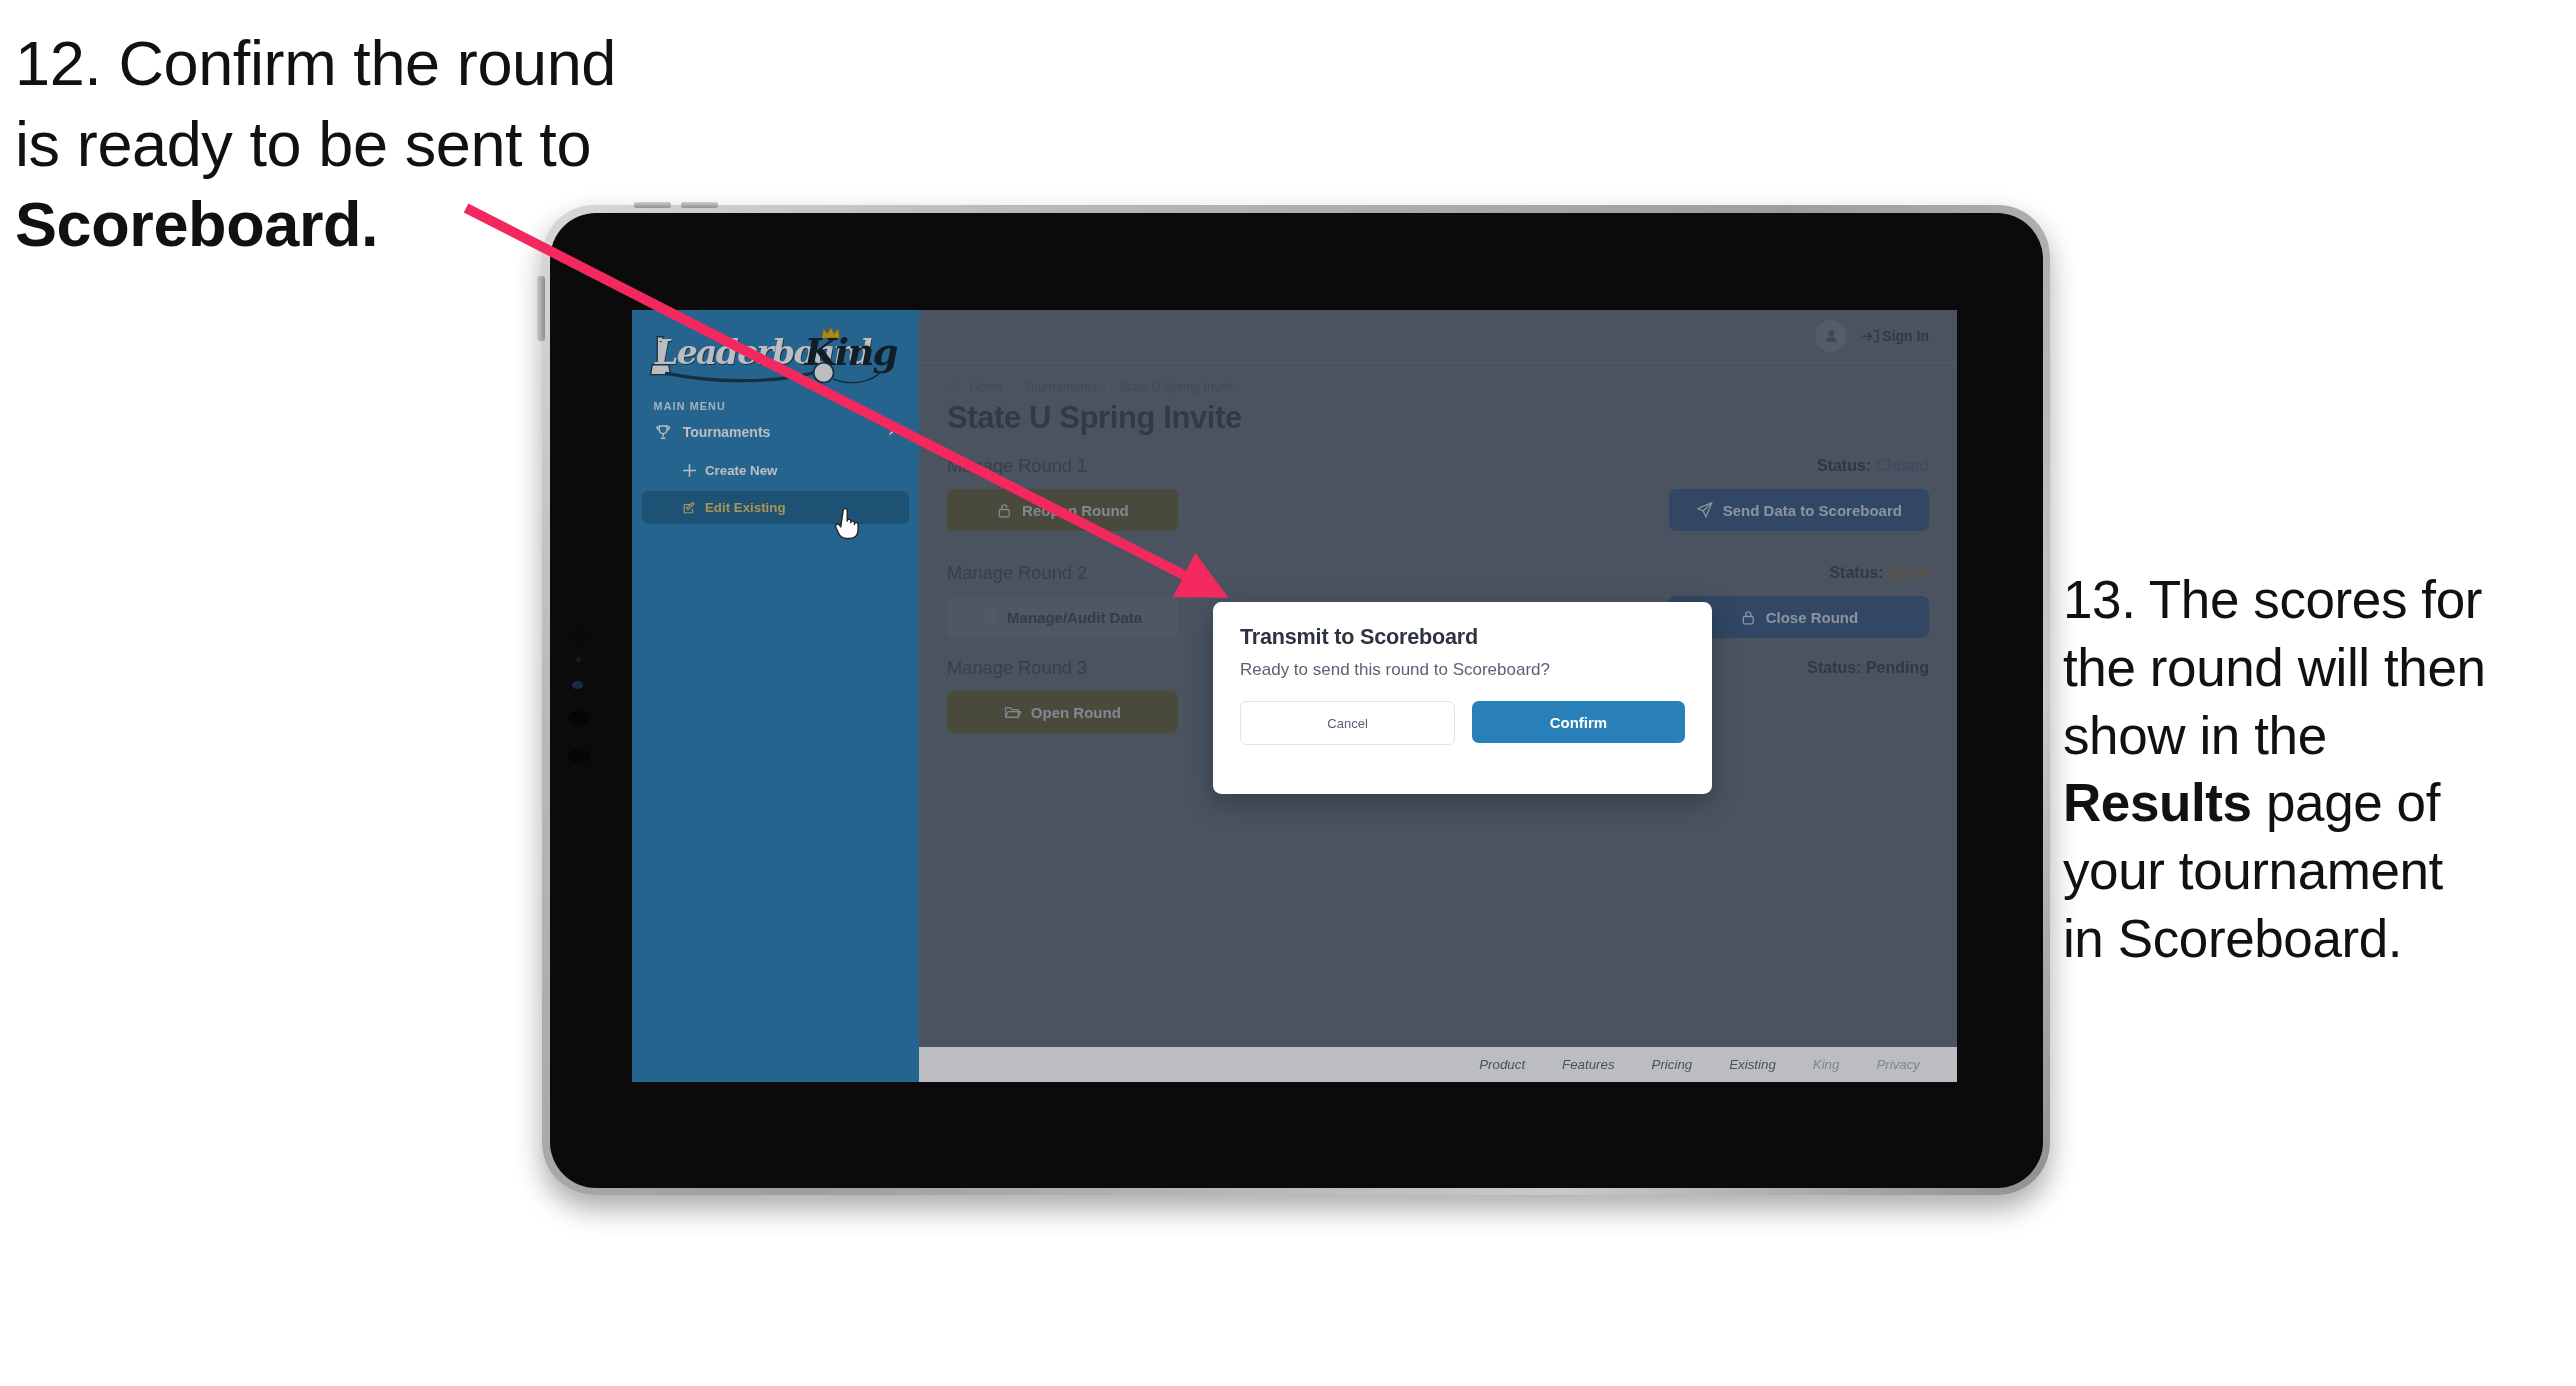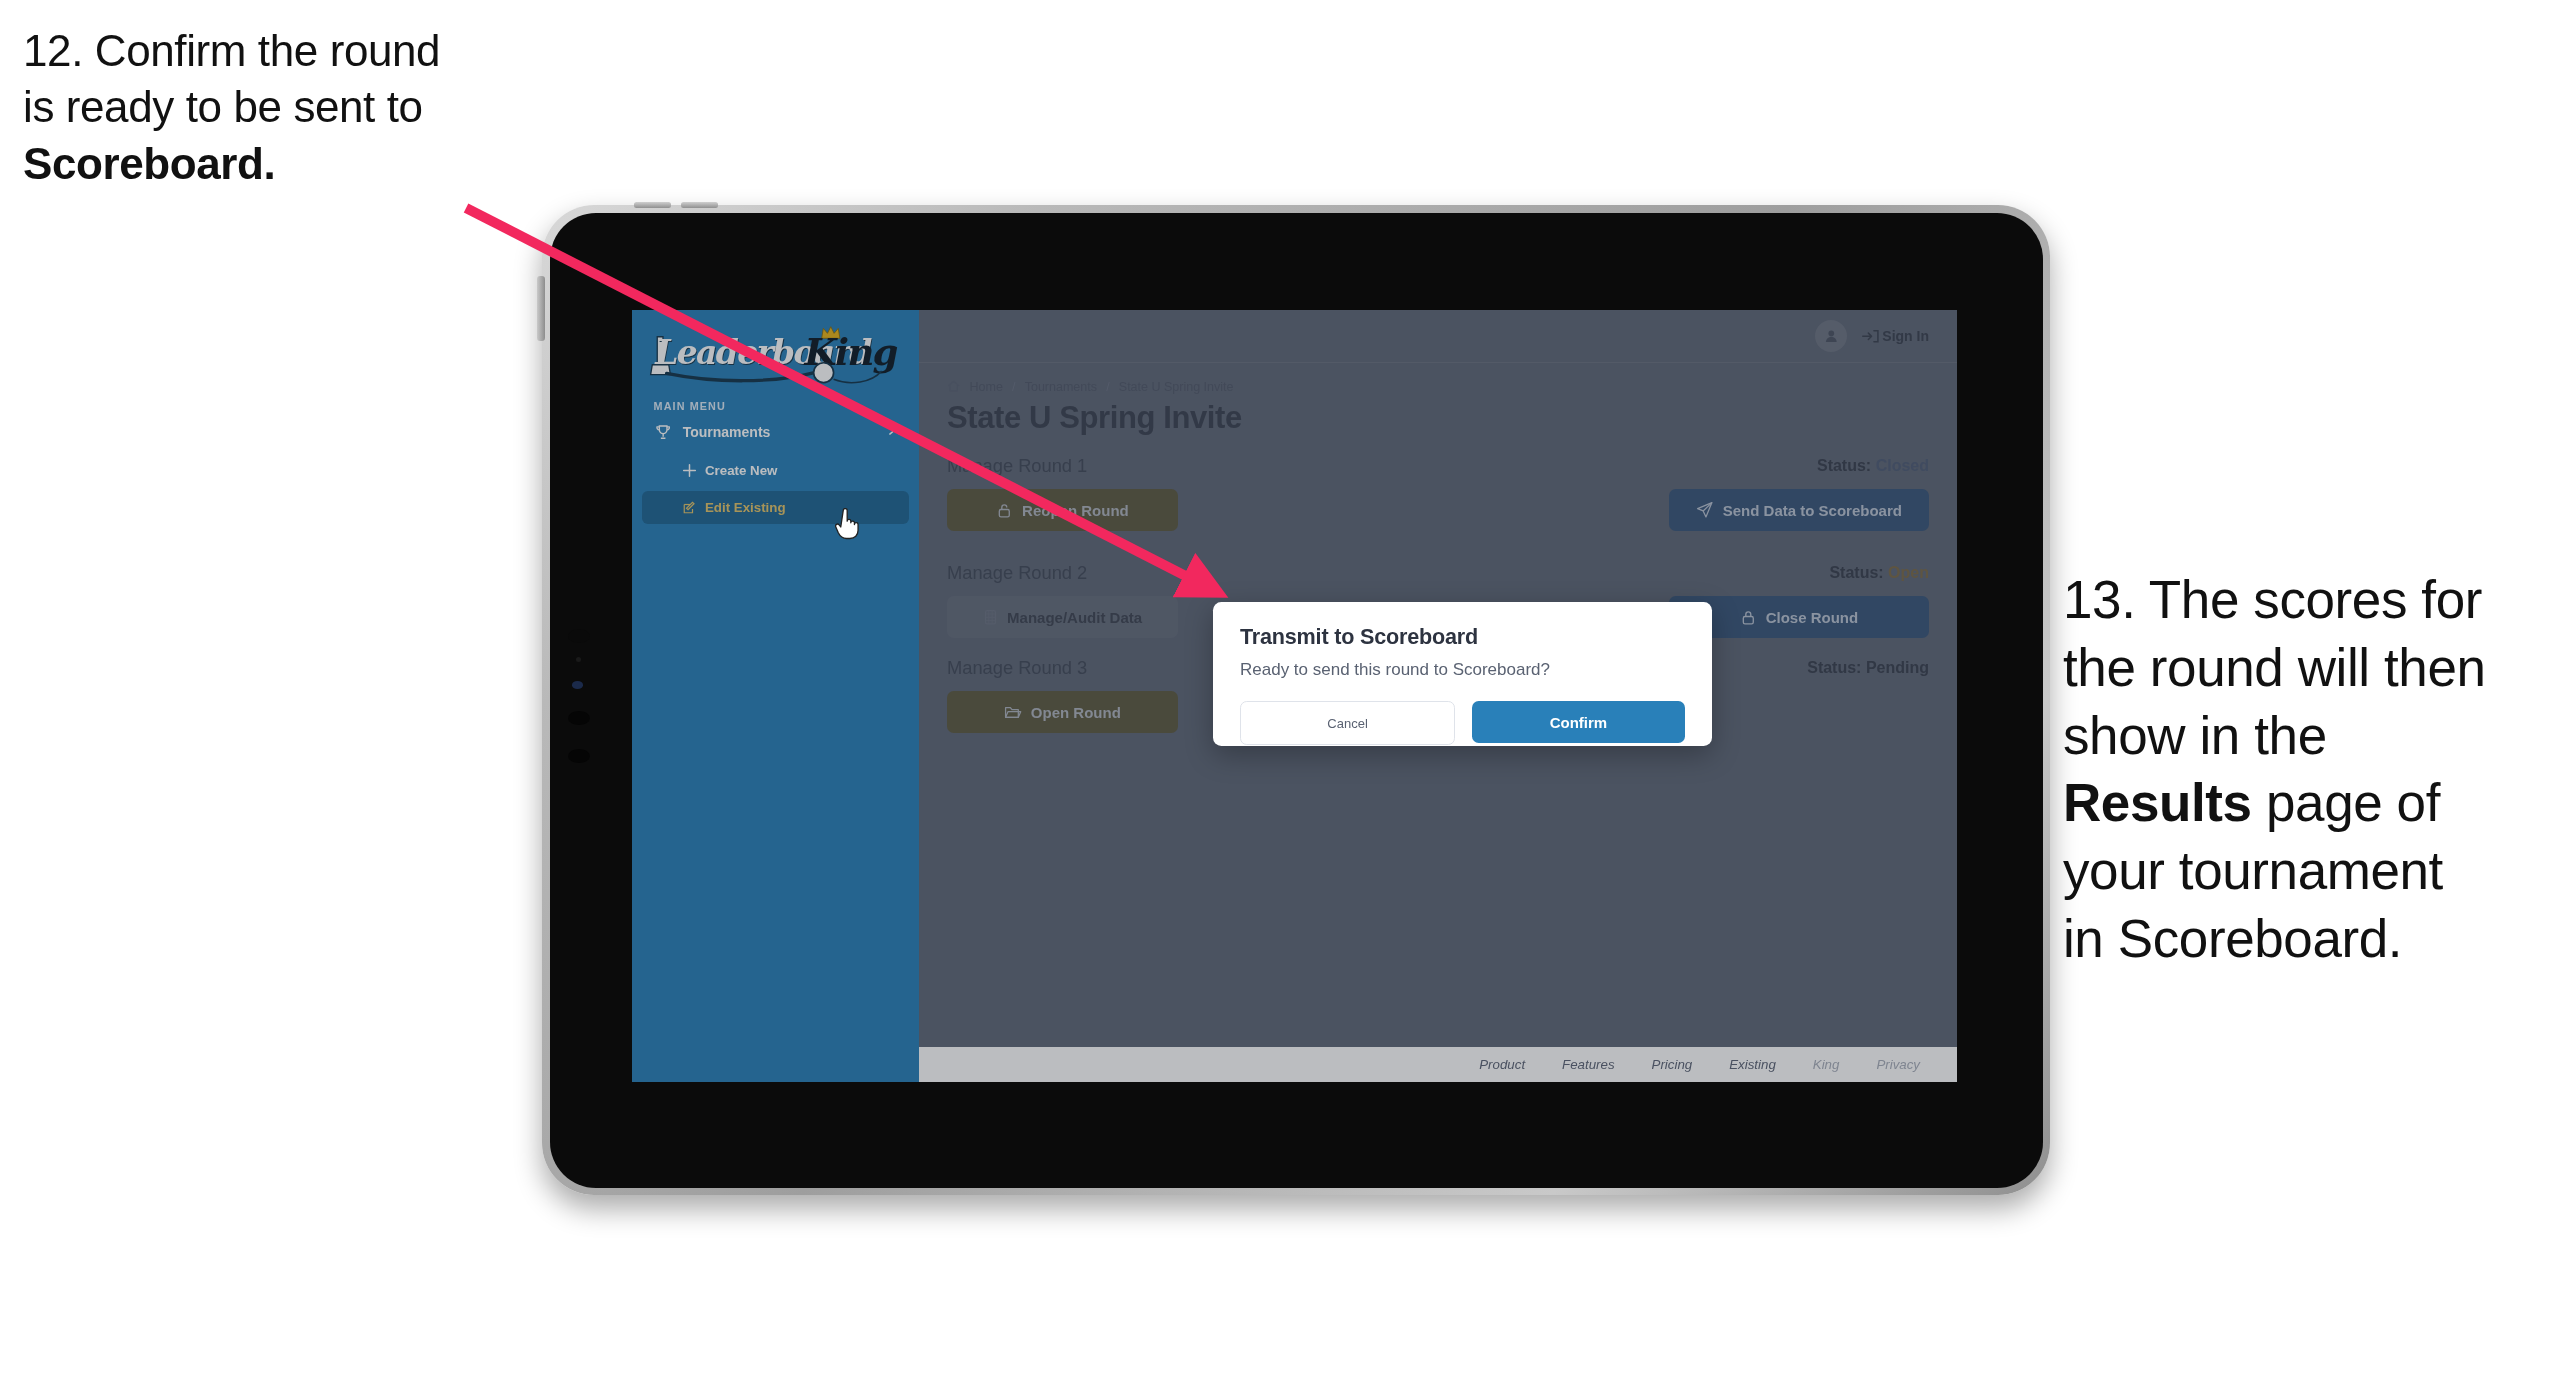--- a/index.html
+++ b/index.html
@@ -3,21 +3,21 @@
 <meta charset="utf-8">
 <style>
   html,body{margin:0;padding:0;}
   body{
     width:2576px;height:1386px;background:#ffffff;overflow:hidden;
     font-family:"Liberation Sans",sans-serif;position:relative;
   }
 
   
   .annot{position:absolute;color:#111111;line-height:1.28;letter-spacing:-0.4px;}
-  #annot-left{left:23px;top:23px;width:616px;font-size:44px;}
+  #annot-left{left:15px;top:23px;width:616px;font-size:63px;}
   #annot-right{left:2063px;top:566px;width:508px;font-size:53px;}
   .annot b{font-weight:700;}
 
   
   #arrow-svg{position:absolute;left:0;top:0;width:2576px;height:1386px;pointer-events:none;}
 
   
   #tablet{
     position:absolute;left:542px;top:205px;width:1508px;height:990px;
     border-radius:52px;
@@ -137,21 +137,21 @@
   }
   #footer a{font-size:13.3px;color:#5d6577;text-decoration:none;}
   #footer a.muted{color:#a9afbb;}
 
   
   #modal-overlay{
     position:absolute;left:0;top:0;width:100%;height:100%;
     background:rgba(30,36,48,0.30);
   }
   #modal{
-    position:absolute;left:1213px;top:602px;width:499px;height:144px;
+    position:absolute;left:1213px;top:602px;width:499px;height:192px;
     background:#ffffff;border-radius:8.3px;box-shadow:0 8.3px 28px rgba(0,0,0,0.28);
     padding:21.6px 27px;box-sizing:border-box;
   }
   #modal-title{font-size:21.6px;font-weight:700;color:#2d3340;letter-spacing:-0.2px;}
   #modal-text{font-size:17px;color:#5a6272;margin-top:10px;}
   #modal-buttons{display:flex;gap:16.6px;margin-top:21.6px;}
   #modal-cancel{
     flex:1;height:42px;border:0.8px solid #dfe3ea;border-radius:6.7px;background:#fff;
     color:#5a6272;font-size:13px;display:flex;align-items:center;justify-content:center;
   }

